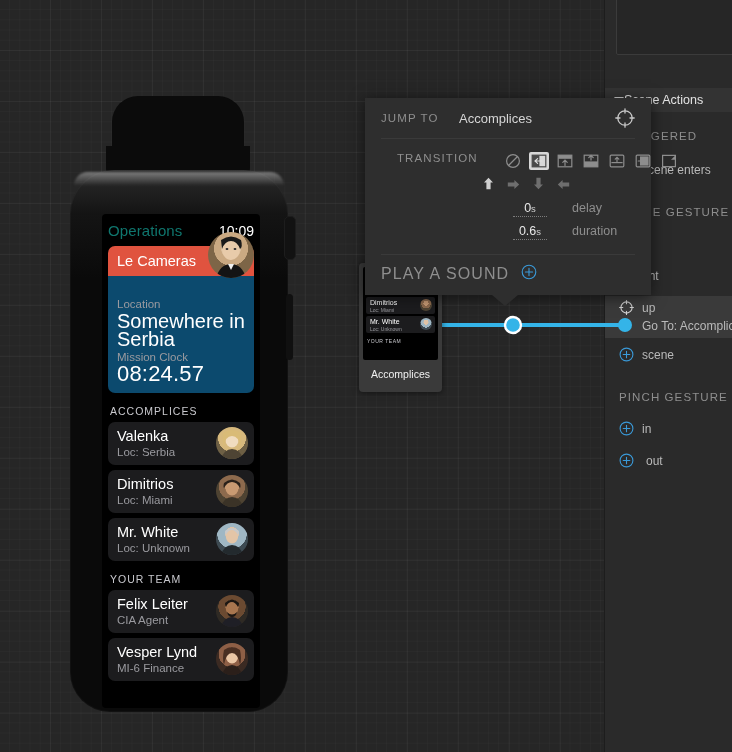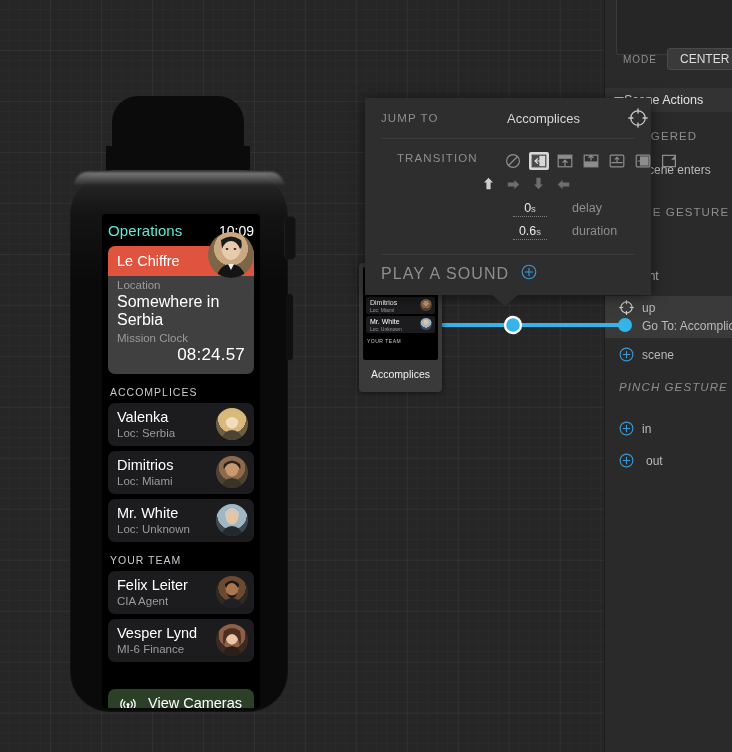--- a/index.html
+++ b/index.html
@@ -61,39 +61,39 @@
     position: absolute; left: 34px; top: 118px; width: 158px; height: 494px;
     background: #000; border-radius: 4px;
     overflow: hidden;
   }
 
   
   .w-statusbar {
     display:flex; align-items:baseline; justify-content:space-between;
     padding: 8px 6px 3px 6px;
   }
-  .w-title { color: #5eead4; font-size: 15px; letter-spacing: .1px; }
+  .w-title { color: #0f766e; font-size: 15px; letter-spacing: .1px; }
   .w-time  { color: #fff; font-size: 14px; }
 
   .hero-wrap { position: relative; margin: 4px 6px 0 6px; }
   .hero-avatar {
     position:absolute; right: 0px; top: -14px; width: 46px; height: 46px;
     border-radius: 50%; z-index: 3; overflow: hidden;
     background: radial-gradient(circle at 50% 36%, #d9bd9c 0 26%, #caa982 27% 45%, #7d6547 46% 100%);
   }
   .hero-band {
     background:#e0533f; color:#fff; border-radius: 7px 7px 0 0;
     padding: 7px 9px; font-size: 14.5px; position:relative; z-index:2;
   }
   .hero-body {
-    background:#404040; border-radius: 0 0 7px 7px; padding: 2px 9px 10px 9px;
+    background:#0c4a6e; border-radius: 0 0 7px 7px; padding: 21px 9px 10px 9px;
   }
   .lbl { color:#9a9a9f; font-size: 11.5px; line-height: 15px; }
-  .val { color:#fff; font-size: 16px; line-height: 18px; }
-  .val.big { font-size: 17px; letter-spacing: .2px; text-align: right; }
+  .val { color:#fff; font-size: 20px; line-height: 18px; }
+  .val.big { font-size: 22px; letter-spacing: .2px; }
 
   .sec-head { color:#c9c9ce; font-size: 10.5px; letter-spacing: 1px; margin: 12px 0 5px 8px; }
 
   .person-row {
     position: relative;
     margin: 0 6px 5px 6px; background:#1c1c1e; border-radius: 7px;
     padding: 5px 9px 6px 9px; min-height: 40px;
   }
   .person-name { color:#fff; font-size: 14.5px; line-height: 18px; }
   .person-sub  { color:#9a9a9f; font-size: 11.5px; line-height: 14px; }
@@ -118,21 +118,21 @@
   #jump-panel {
     position:absolute; left: 365px; top: 98px; width: 286px; height: 197px;
     background:#2e2e2e;
     box-shadow: 0 2px 14px rgba(0,0,0,0.55);
   }
   #jump-panel::after{
     content:""; position:absolute; left:127px; bottom:-11px; width:0;height:0;
     border-left:13px solid transparent; border-right:13px solid transparent;
     border-top:11px solid #2e2e2e;
   }
-  .panel-row { display:flex; align-items:center; height: 40px; padding: 0 16px; gap: 48px; }
+  .panel-row { display:flex; align-items:center; height: 40px; padding: 0 16px; }
   .panel-key { color:#8e8e8e; font-size: 11.5px; letter-spacing: 1.1px; width: 78px; flex:none; }
   .panel-val { color:#d6d6d6; font-size: 13px; }
   .panel-div { height:1px; background:#3a3a3a; margin: 0 16px; }
   .target-btn { margin-left:auto; width:20px;height:20px; }
 
   .trans-row { display:flex; align-items:flex-start; padding: 8px 16px 0 32px; }
   .ticons { display:flex; gap: 6px; margin-left: 28px; }
   .ticon {
     width: 20px; height: 18px; display:flex; align-items:center; justify-content:center;
     border-radius: 2px;
@@ -219,21 +219,21 @@
         <div class="hero-avatar">
           <svg width="46" height="46" viewBox="0 0 46 46" aria-hidden="true">
             <ellipse cx="23" cy="17" rx="9" ry="11" fill="#e8cbaa"></ellipse>
             <path d="M13 8 q10 -7 20 0 q2 7 -1 9 q-3 -8 -9 -8 q-6 0 -9 8 z" fill="#1a1a1a"></path>
             <ellipse cx="19" cy="17" rx="1.4" ry="1.1" fill="#2b2b2b"></ellipse>
             <ellipse cx="27" cy="17" rx="1.4" ry="1.1" fill="#2b2b2b"></ellipse>
             <path d="M8 46 q4 -14 15 -14 q11 0 15 14 z" fill="#141414"></path>
             <path d="M20 32 l3 6 l3 -6 z" fill="#f0f0f0"></path>
           </svg>
         </div>
-        <div class="hero-band">Le Chiffre</div>
+        <div class="hero-band">Le Cameras</div>
         <div class="hero-body">
           <div class="lbl">Location</div>
           <div class="val">Somewhere in Serbia</div>
           <div class="lbl" style="margin-top:2px">Mission Clock</div>
           <div class="val big">08:24.57</div>
         </div>
       </div>
 
       <div class="sec-head">ACCOMPLICES</div>
 
@@ -318,24 +318,20 @@
           <span class="cam-txt-sub" style="display:block">4 Locations</span>
         </span>
       </div>
 
     </div>
   </div>
 
   <div id="sidebar">
     <div class="sb-box"></div>
 
-    <div class="sb-moderow">
-      <span class="sb-modelbl">MODE</span>
-      <span class="sb-modebtn">CENTER</span>
-    </div>
 
     <div class="sb-secbar">
       <span class="sb-caret"></span>
       <span class="sb-sectitle">Scene Actions</span>
     </div>
 
     <span class="sb-grp" style="left:14px; top:130px;">TRIGGERED</span>
     <div class="sb-item" style="left:14px; top:162px;">
       <span class="plus-ic">
         <svg width="15" height="15" viewBox="0 0 15 15">
@@ -385,21 +381,21 @@
     <div class="sb-item" style="left:14px; top:347px;">
       <span class="plus-ic">
         <svg width="15" height="15" viewBox="0 0 15 15">
             <circle cx="7.5" cy="7.5" r="6.4" fill="none" stroke="#3a9ad9" stroke-width="1.1"></circle>
             <path d="M7.5 4.2v6.6M4.2 7.5h6.6" stroke="#3a9ad9" stroke-width="1.1" stroke-linecap="round"></path>
           </svg>
       </span>
       <span class="sb-sub">scene</span>
     </div>
 
-    <span class="sb-grp" style="left:14px; top:381px;font-style:italic;">PINCH GESTURE</span>
+    <span class="sb-grp" style="left:14px; top:391px;">PINCH GESTURE</span>
 
     <div class="sb-item" style="left:14px; top:421px;">
       <span class="plus-ic">
         <svg width="15" height="15" viewBox="0 0 15 15">
             <circle cx="7.5" cy="7.5" r="6.4" fill="none" stroke="#3a9ad9" stroke-width="1.1"></circle>
             <path d="M7.5 4.2v6.6M4.2 7.5h6.6" stroke="#3a9ad9" stroke-width="1.1" stroke-linecap="round"></path>
           </svg>
       </span>
       <span class="sb-sub">in</span>
     </div>

